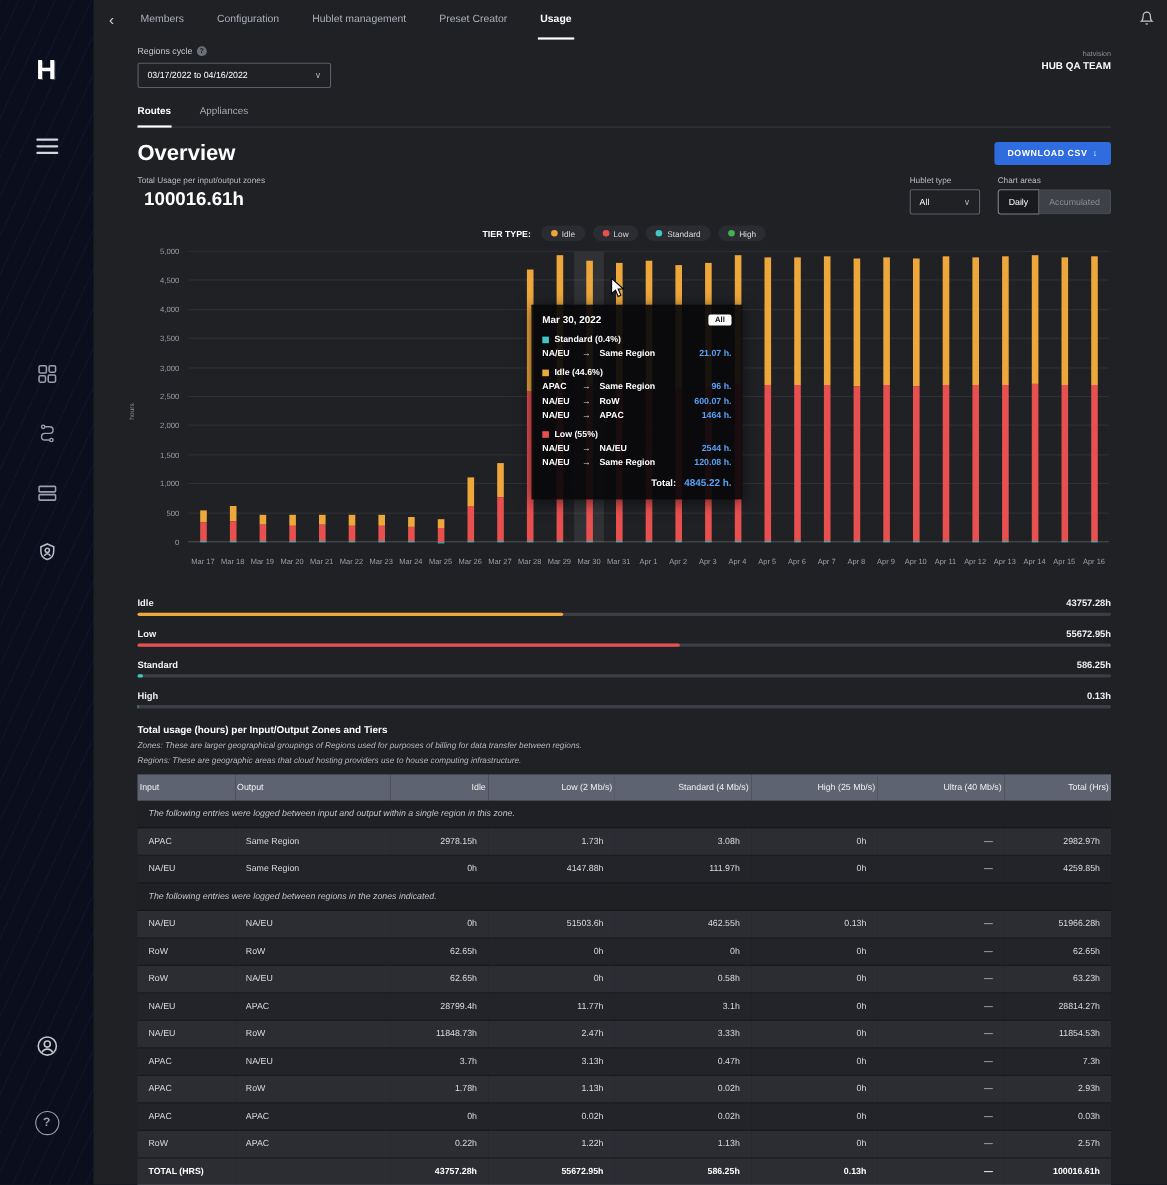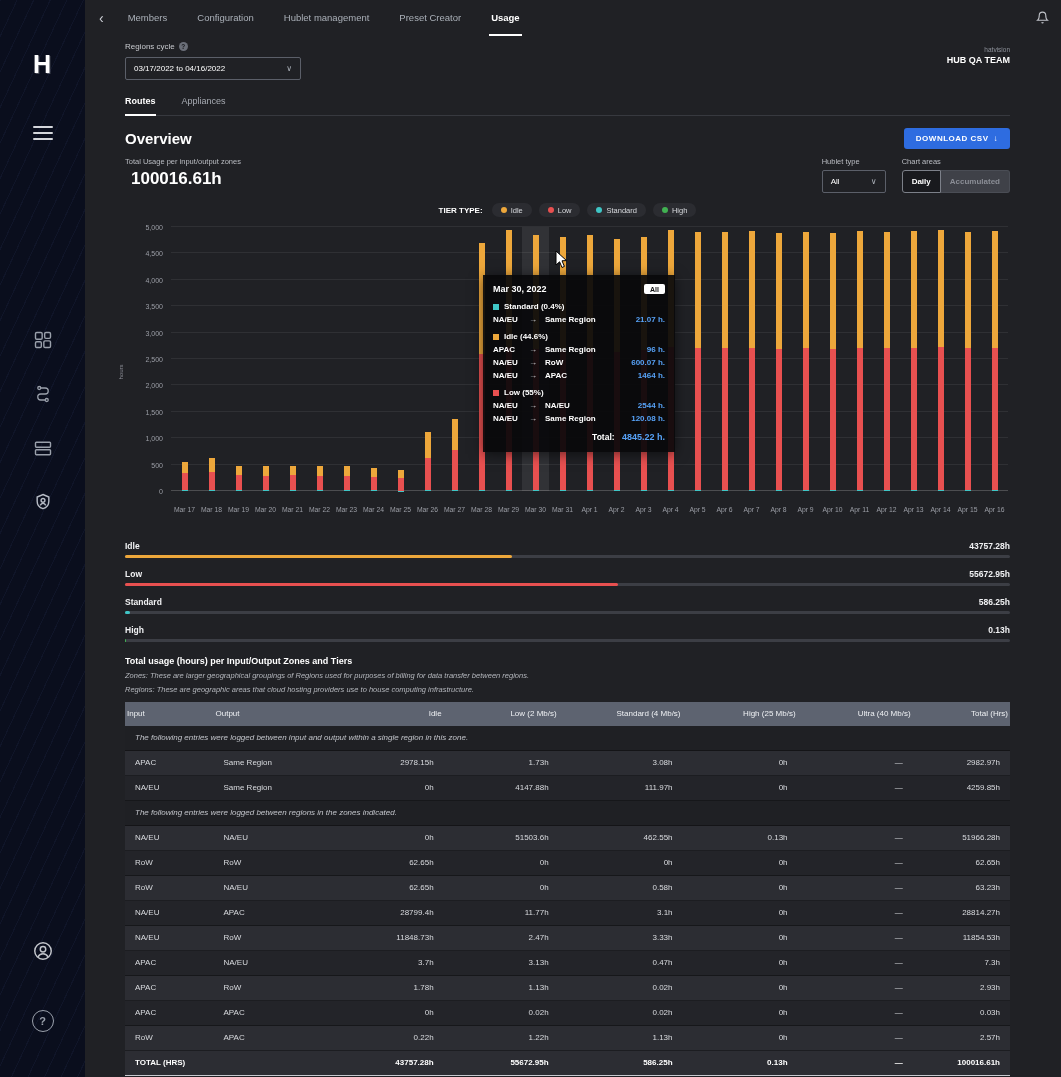--- a/index.html
+++ b/index.html
@@ -34,31 +34,31 @@
   .select .chev{color:#aab0b8;font-size:8px;}
   .team{position:absolute;right:0;top:4px;text-align:right;}
   .team-org{font-size:6.5px;color:#8e929b;}
   .team-name{font-size:9px;font-weight:bold;color:#fff;margin-top:2px;}
   
   .sub-tabs{display:flex;gap:26px;margin-top:16px;border-bottom:1px solid #37393f;}
   .sub-tab{font-size:9px;color:#a7abb3;padding-bottom:8px;border-bottom:2px solid transparent;margin-bottom:-1px;cursor:pointer;}
   .sub-tab.active{color:#fff;font-weight:bold;border-bottom-color:#fff;}
   
   .overview-row{display:flex;justify-content:space-between;align-items:center;margin-top:12px;}
-  .h1{font-size:15px;font-weight:bold;color:#fff;}
+  .h1{font-size:20px;font-weight:bold;color:#fff;}
   .btn-primary{background:#2e6ce0;color:#fff;font-size:8px;font-weight:bold;letter-spacing:.5px;
     padding:6px 12px;border-radius:3px;display:flex;align-items:center;gap:5px;cursor:pointer;}
   
   .stats-row{display:flex;justify-content:space-between;align-items:flex-start;margin-top:8px;}
   .stat-label{font-size:7.5px;color:#b9bcc2;}
   .stat-value{font-size:17px;font-weight:bold;color:#fff;margin-top:3px;padding-left:6px;}
   .controls{display:flex;gap:16px;align-items:flex-start;}
   .control .stat-label{margin-bottom:4px;}
   .select.small{width:46px;margin-top:0;}
-  .toggle{display:flex;font-weight:bold;}
+  .toggle{display:flex;}
   .toggle-btn{height:21px;display:flex;align-items:center;padding:0 9px;font-size:8px;border:1px solid #4a4d55;cursor:pointer;}
   .toggle-btn.active{background:#191a1e;color:#fff;border-color:#7c8089;border-radius:3px 0 0 3px;}
   .toggle-btn.inactive{background:#3f4148;color:#8a8d95;border-left:none;border-radius:0 3px 3px 0;}
   
   .legend-row{display:flex;justify-content:center;align-items:center;gap:7px;margin-top:10px;}
   .legend-title{font-size:8px;font-weight:bold;color:#fff;margin-right:2px;}
   .pill{display:flex;align-items:center;gap:4px;background:#2b2c31;border-radius:9px;padding:2.5px 9px;
     font-size:7.5px;color:#d7d9dd;cursor:pointer;}
   .dot{width:6px;height:6px;border-radius:50%;}
   

